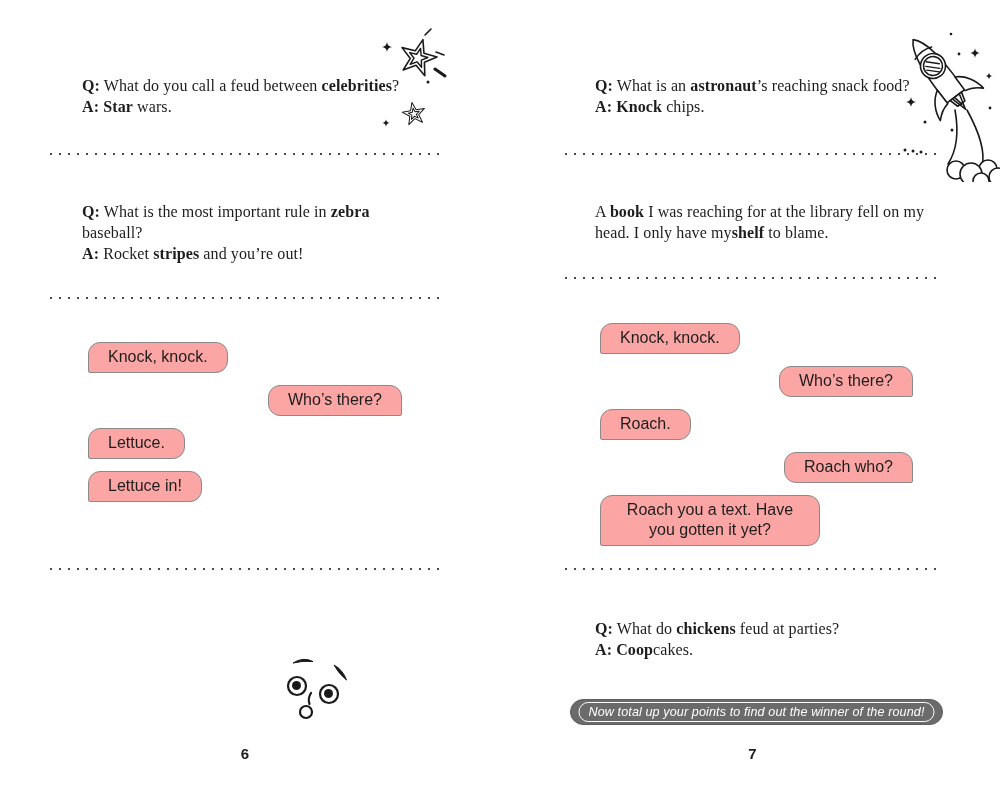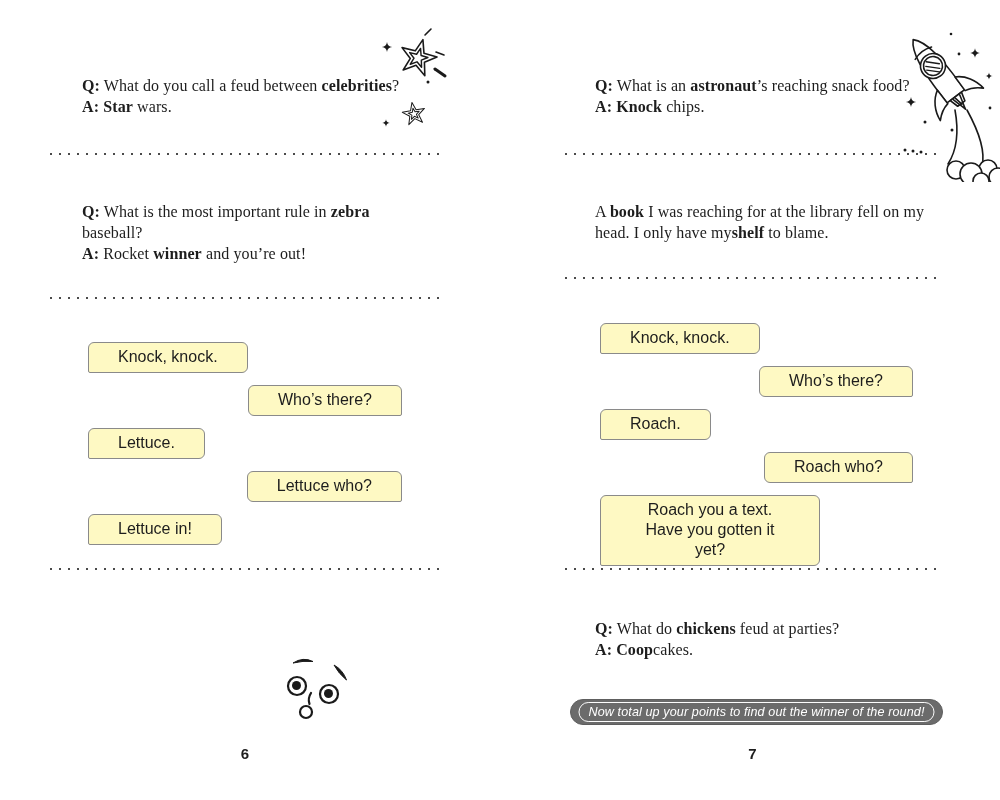--- a/index.html
+++ b/index.html
@@ -12,23 +12,23 @@
   .page{position:absolute;top:0;width:500px;height:800px;}
   .joke{position:absolute;font-size:16px;line-height:21px;letter-spacing:0.1px;font-family:Liberation Serif, serif;}
   .joke .tline{white-space:nowrap;}
   .joke b{font-weight:bold;}
   .dots{
     position:absolute;height:2px;
     background-image:repeating-linear-gradient(90deg,#4a4a4a 0 2px,transparent 2px 9px);
   }
   .bubbles{position:absolute;display:flex;flex-direction:column;gap:12px;}
   .bubble{
-    box-sizing:border-box;width:max-content;background:#fef9c3;
-    border:1.5px solid #8a8a8a;border-radius:6px;
-    font-size:16px;line-height:20px;padding:4px 29px 5px;
+    box-sizing:border-box;width:max-content;background:#fca5a5;
+    border:1.5px solid #8a8a8a;border-radius:12px;
+    font-size:16px;line-height:20px;padding:4px 19px 5px;
   }
   .b-left{align-self:flex-start;border-bottom-left-radius:2px;}
   .b-right{align-self:flex-end;border-bottom-right-radius:2px;}
   .bubble.wide{width:auto;max-width:220px;text-align:center;}
   .pagenum{position:absolute;font-weight:bold;font-size:15px;text-align:center;}
   .doodle{position:absolute;}
   .banner{
     position:absolute;box-sizing:border-box;
     background:#6b6b6b;border:1.5px solid #5e5e5e;border-radius:15px;padding:2px;
   }
@@ -70,30 +70,29 @@
         <path transform="translate(12,25) scale(0.85)" d="M0,-6 C0.4,-2.4 2.4,-0.4 6,0 C2.4,0.4 0.4,2.4 0,6 C-0.4,2.4 -2.4,0.4 -6,0 C-2.4,-0.4 -0.4,-2.4 0,-6 Z"></path>
         <path transform="translate(11,101) scale(0.62)" d="M0,-6 C0.4,-2.4 2.4,-0.4 6,0 C2.4,0.4 0.4,2.4 0,6 C-0.4,2.4 -2.4,0.4 -6,0 C-2.4,-0.4 -0.4,-2.4 0,-6 Z"></path>
       </g>
     </svg>
 
     <div class="dots" style="left:50px;top:153px;width:390px"></div>
 
     <div class="joke" style="left:82px;top:201px">
         <div class="tline"><b>Q:</b><span> What is the most important rule in </span><b>zebra</b></div>
         <div class="tline"><span>baseball?</span></div>
-        <div class="tline"><b>A:</b><span> Rocket </span><b>winner</b><span> and you’re out!</span></div>
+        <div class="tline"><b>A:</b><span> Rocket </span><b>stripes</b><span> and you’re out!</span></div>
       </div>
 
     <div class="dots" style="left:50px;top:297px;width:390px"></div>
 
     <div class="bubbles" style="left:88px;top:342px;width:314px">
       <div class="bubble b-left">Knock, knock.</div>
       <div class="bubble b-right">Who’s there?</div>
       <div class="bubble b-left">Lettuce.</div>
-      <div class="bubble b-right">Lettuce who?</div>
       <div class="bubble b-left">Lettuce in!</div>
     </div>
 
     <div class="dots" style="left:50px;top:568px;width:390px"></div>
 
 
     <svg class="doodle" style="left:283px;top:648px" width="72" height="76" viewBox="0 0 72 76" aria-hidden="true">
       <g stroke="#1a1a1a" fill="none" stroke-width="2.2" stroke-linecap="round">
         <circle cx="14" cy="38" r="9"></circle>
         <circle cx="46" cy="46" r="9"></circle>

